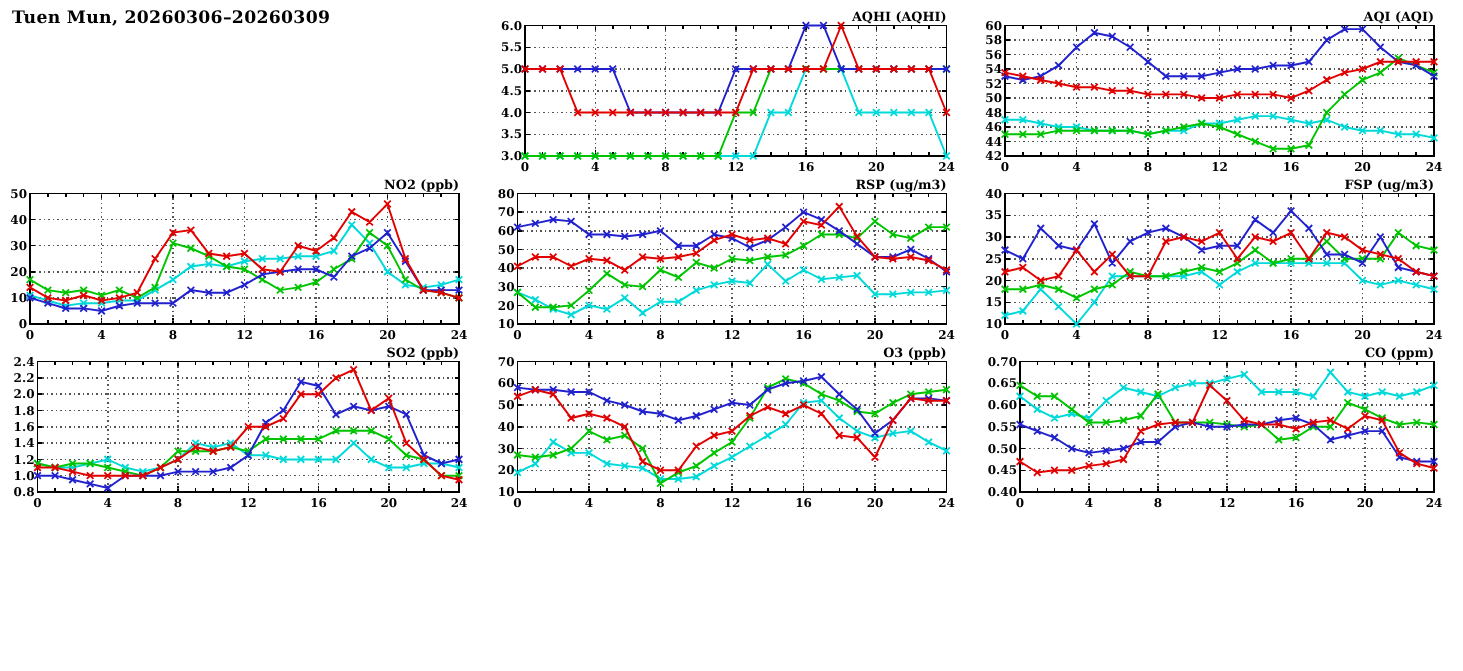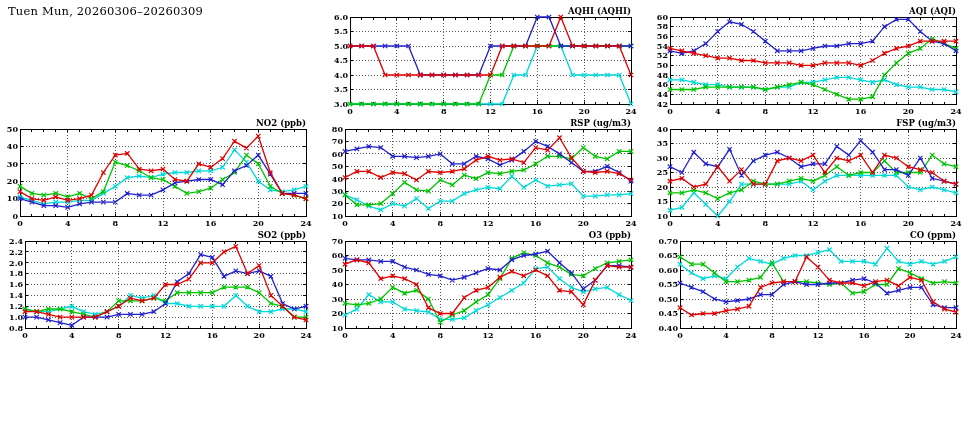--- a/index.html
+++ b/index.html
@@ -1,18 +1,18 @@
 <!DOCTYPE html>
 <html><head>
 <meta charset="utf-8">
 <style>
   html,body{margin:0;padding:0;background:#fff;}
   .page{position:relative;width:975px;height:447px;background:#fff;overflow:hidden;
         font-family:"DejaVu Serif",serif;}
-  .page-title{position:absolute;left:8px;top:4px;font-size:11.5px;font-weight:normal;color:#000;
+  .page-title{position:absolute;left:8px;top:4px;font-size:11.5px;font-weight:bold;color:#000;
               letter-spacing:0.2px;}
   .chart{position:absolute;width:308px;height:110px;}
   .c0{left:4px}.c1{left:329px}.c2{left:654px}
   .r0{top:6px}.r1{top:118px}.r2{top:230px}
   svg text{font-family:"DejaVu Serif",serif;font-weight:bold;fill:#000;}
   .ctitle{font-size:8.5px;}
   .tick{font-size:8px;}
   .grid{stroke:#555;stroke-width:1;stroke-dasharray:1 2;shape-rendering:crispEdges;}
   .axis{stroke:#000;stroke-width:1;shape-rendering:crispEdges;}
   .frame{fill:none;stroke:#000;stroke-width:1;shape-rendering:crispEdges;}

